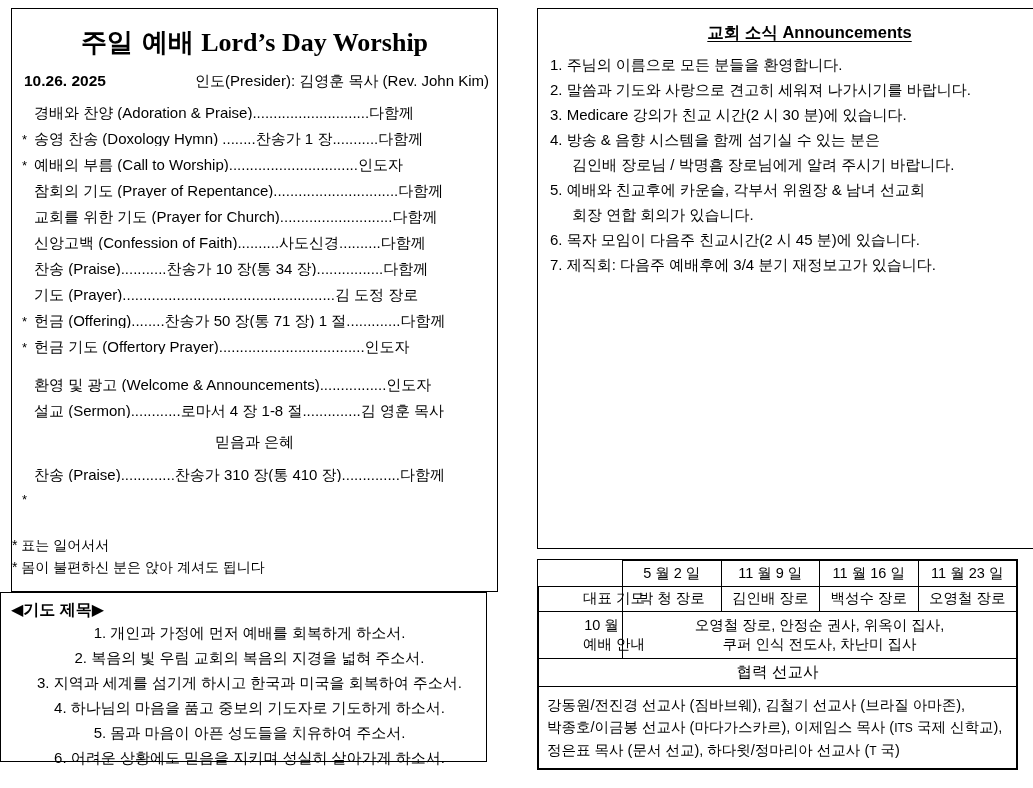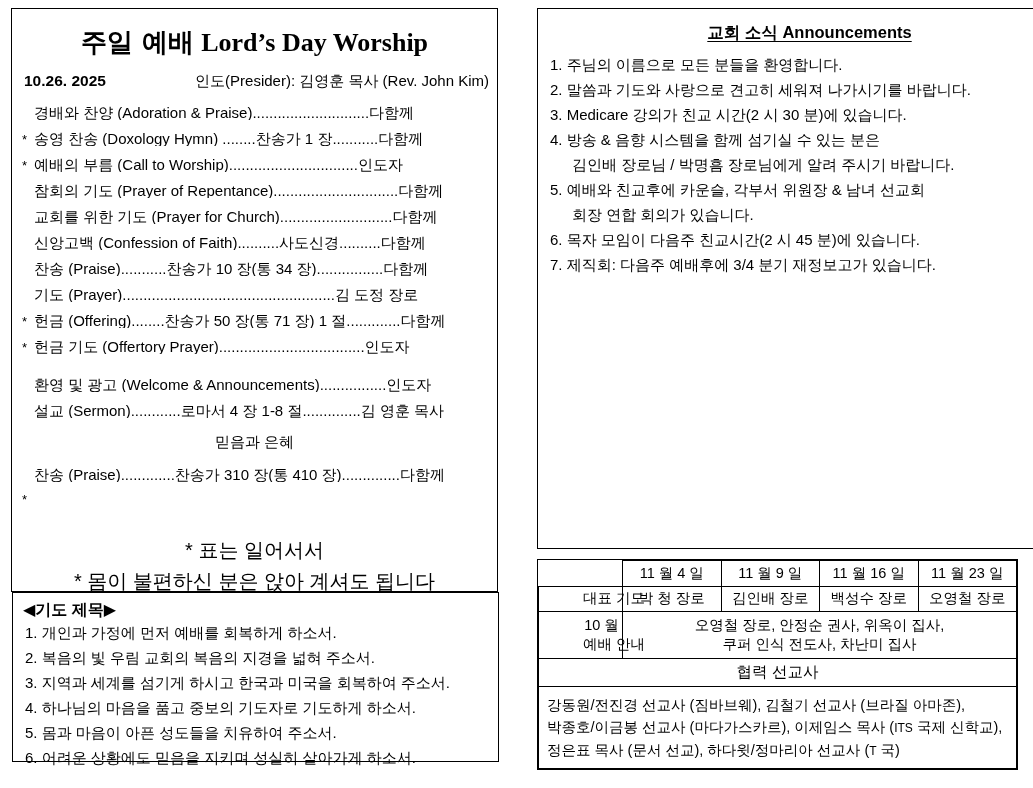--- a/index.html
+++ b/index.html
@@ -17,21 +17,21 @@
     background: #fff;
   }
 
   
   .panel {
     position: absolute;
     border: 1.5px solid #000;
     background: #fff;
   }
   #left-order { left: 11px; top: 8px; width: 487px; height: 584px; }
-  #left-prayer { left: 12px; top: 592px; width: 487px; height: 170px; }
+  #left-prayer { left: 0; top: 592px; width: 487px; height: 170px; }
 
   .title-line {
     text-align: center;
     margin-top: 16px;
     font-size: 26px;
     font-weight: bold;
     letter-spacing: 0px;
     white-space: nowrap;
   }
   .title-line .ko { font-family: "DejaVu Sans", sans-serif; font-weight: bold; }
@@ -80,36 +80,36 @@
   }
   .sub-note {
     text-align: center;
     font-size: 15px;
     height: 26px;
     line-height: 26px;
   }
   .spacer-row { height: 12px; }
   .footnotes {
     margin-top: 16px;
-    text-align: center;
-    font-size: 20px;
+    font-size: 14px;
     line-height: 1.55;
   }
 
   .prayer-head {
     font-weight: bold;
     font-size: 16px;
     margin: 7px 0 4px 10px;
   }
   .prayer-item {
     font-size: 15px;
     line-height: 1.0;
     height: 25px;
     margin-left: 12px;
     white-space: nowrap;
+    text-align: center;
   }
 
   
   #right-ann { left: 537px; top: 8px; width: 545px; height: 541px; }
   #right-table { left: 537px; top: 559px; width: 481px; height: 211px; }
 
   .ann-title {
     text-align: center;
     font-weight: bold;
     font-size: 16.5px;
@@ -272,21 +272,21 @@
       <div class="ann-item">7. 제직회: 다음주 예배후에 3/4 분기 재정보고가 있습니다.</div>
     </div>
 
   </div>
 
   <div class="panel" id="right-table">
     <table class="sched">
       <tbody>
           <tr>
         <td class="col1 blank"></td>
-        <td>11 월 4 일</td>
+        <td>5 월 2 일</td>
         <td>11 월 9 일</td>
         <td>11 월 16 일</td>
         <td>11 월 23 일</td>
       </tr>
       <tr>
         <td class="col1">대표 기도</td>
         <td>박 청 장로</td>
         <td>김인배 장로</td>
         <td>백성수 장로</td>
         <td>오영철 장로</td>

